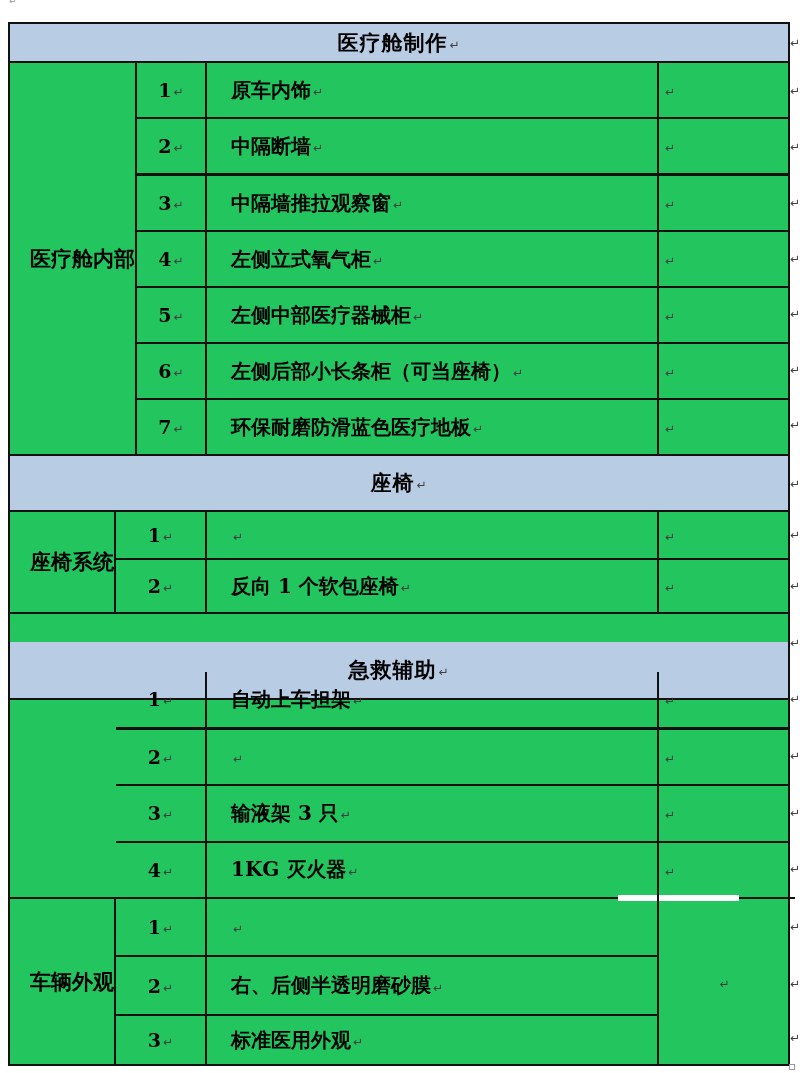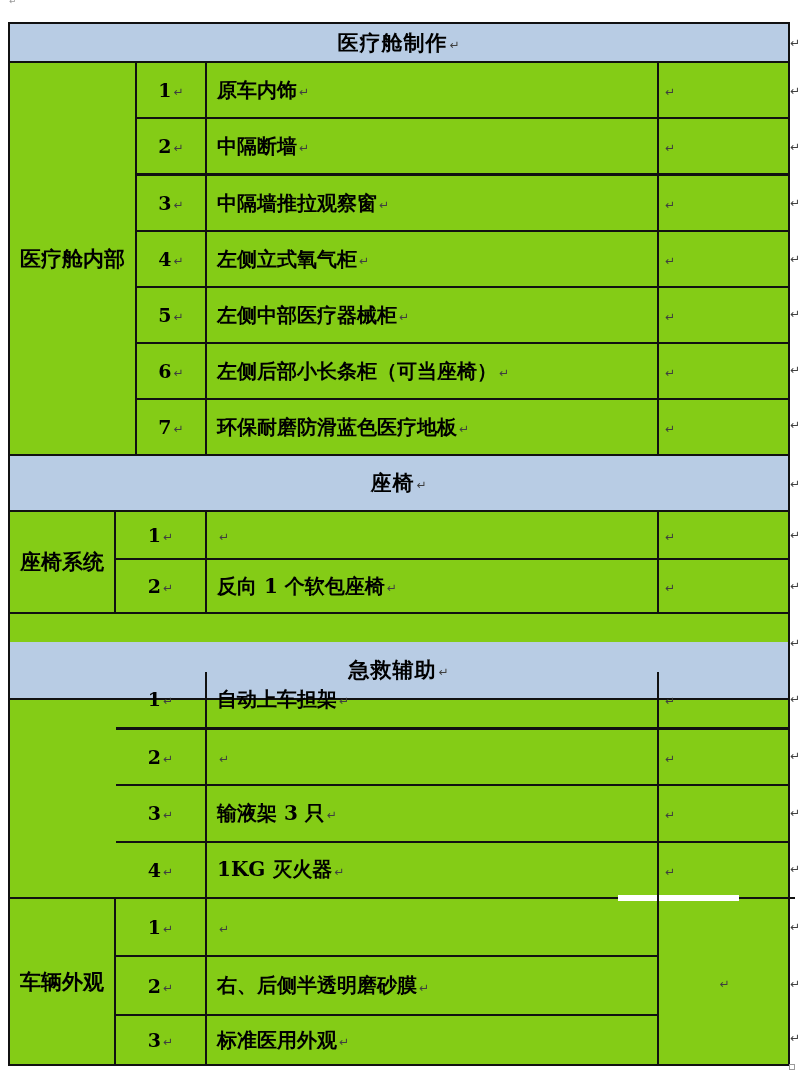--- a/index.html
+++ b/index.html
@@ -3,49 +3,49 @@
 <meta charset="utf-8">
 <style>
   html,body{margin:0;padding:0;background:#fff;}
   #page{
     position:relative;width:800px;height:1073px;background:#ffffff;overflow:hidden;
     font-family:"DejaVu Serif","Liberation Serif",serif;font-weight:bold;color:#000;
   }
   
   #doc-table{
     position:absolute;left:8px;top:22px;width:782px;height:1044px;
-    border:2px solid #111;box-sizing:border-box;background:#84cc16;
+    border:2px solid #111;box-sizing:border-box;background:#22c55e;
   }
   .block{position:absolute;left:0;right:0;box-sizing:border-box;}
   .sec-header{
     background:#b8cce4;border-bottom:2px solid #111;
     display:flex;align-items:center;justify-content:center;
     font-size:21px;letter-spacing:1px;
   }
   .group{border-bottom:2px solid #111;}
   .group.last{border-bottom:none;}
   .label-cell{
     position:absolute;left:0;top:0;bottom:0;border-right:2px solid #111;
-    display:flex;align-items:center;justify-content:center;
+    display:flex;align-items:center;justify-content:flex-end;
     font-size:21px;box-sizing:content-box;
   }
   .g1 .label-cell{width:125px;}
   .gx .label-cell{width:104px;}
   .rows{position:absolute;top:0;bottom:0;right:0;display:flex;flex-direction:column;}
   .g1 .rows{left:127px;}
   .gx .rows{left:106px;}
   .g4 .rows{right:129px;}
   .row{display:flex;flex:1;min-height:0;border-bottom:2px solid #111;}
   .row:last-child{border-bottom:none;}
   .row.thick{border-bottom-width:3px;}
   .cell{display:flex;align-items:center;box-sizing:border-box;}
   .num{justify-content:center;border-right:2px solid #111;font-size:19px;}
   .g1 .num{width:70px;}
   .gx .num{width:91px;}
-  .desc{flex:1;border-right:2px solid #111;padding-left:10px;font-size:20px;}
+  .desc{flex:1;border-right:2px solid #111;padding-left:24px;font-size:20px;}
   .rcell{width:129px;padding-left:4px;}
   .merged-rcell{
     position:absolute;right:0;top:0;bottom:0;width:129px;
     display:flex;align-items:center;justify-content:center;
   }
   
   .mark{
     font-family:"DejaVu Sans","Liberation Sans",sans-serif;font-weight:normal;
     font-size:12px;line-height:1;color:#3f3f3f;margin-left:2px;
     position:relative;top:2px;display:inline-block;

